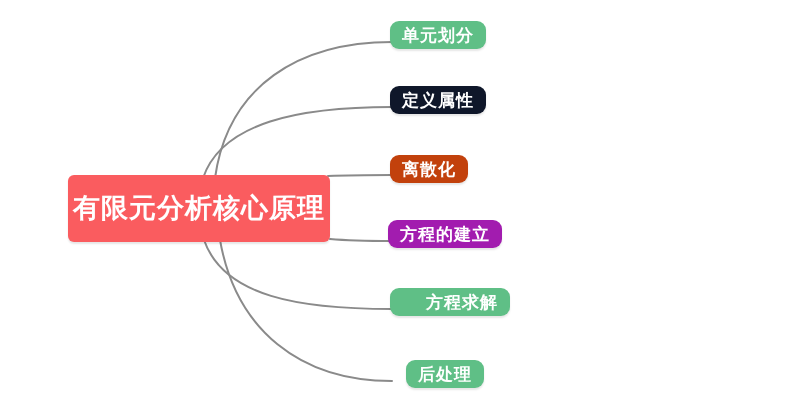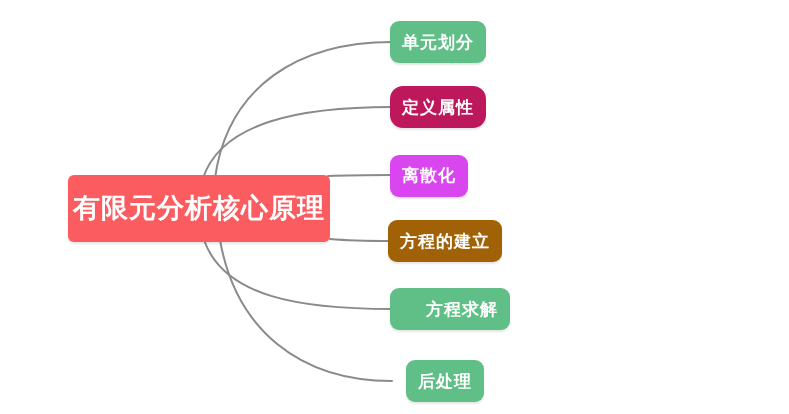--- a/index.html
+++ b/index.html
@@ -44,21 +44,21 @@
   }
   .root-node {
     left: 68px;
     top: 175px;
     width: 262px;
     height: 67px;
     font-size: 27px;
     border-radius: 6px;
   }
   .branch-node {
-    height: 42px;
+    height: 28px;
     font-size: 17px;
     padding: 0 12px;
   }
   .branch-0 { left: 390px; top: 21px;  }
   .branch-1 { left: 390px; top: 86px;  }
   .branch-2 { left: 390px; top: 155px; }
   .branch-3 { left: 388px; top: 220px; }
   .branch-4 { left: 390px; top: 288px; padding-left: 36px; }
   .branch-5 { left: 390px; top: 360px; margin-left: 16px; }
 </style>
@@ -77,29 +77,29 @@
   </svg>
 
   <div class="node root-node" style="background-color: rgb(250, 92, 95);">
     <span>有限元分析核心原理</span>
   </div>
 
   <div class="node branch-node branch-0" style="background-color: rgb(95, 191, 134);">
     <span>单元划分</span>
   </div>
 
-  <div class="node branch-node branch-1" style="background-color: #be185d; border-radius: 13px;">
+  <div class="node branch-node branch-1" style="background-color: #0f172a;">
     <span>定义属性</span>
   </div>
 
-  <div class="node branch-node branch-2" style="background-color: #d946ef; font-family: Liberation Mono, monospace;">
+  <div class="node branch-node branch-2" style="background-color: #c2410c;">
     <span>离散化</span>
   </div>
 
-  <div class="node branch-node branch-3" style="background-color: #a16207;">
+  <div class="node branch-node branch-3" style="background-color: #a21caf;">
     <span>方程的建立</span>
   </div>
 
   <div class="node branch-node branch-4" style="background-color: rgb(95, 191, 134);">
     <span>方程求解</span>
   </div>
 
   <div class="node branch-node branch-5" style="background-color: rgb(95, 191, 134);">
     <span>后处理</span>
   </div>

